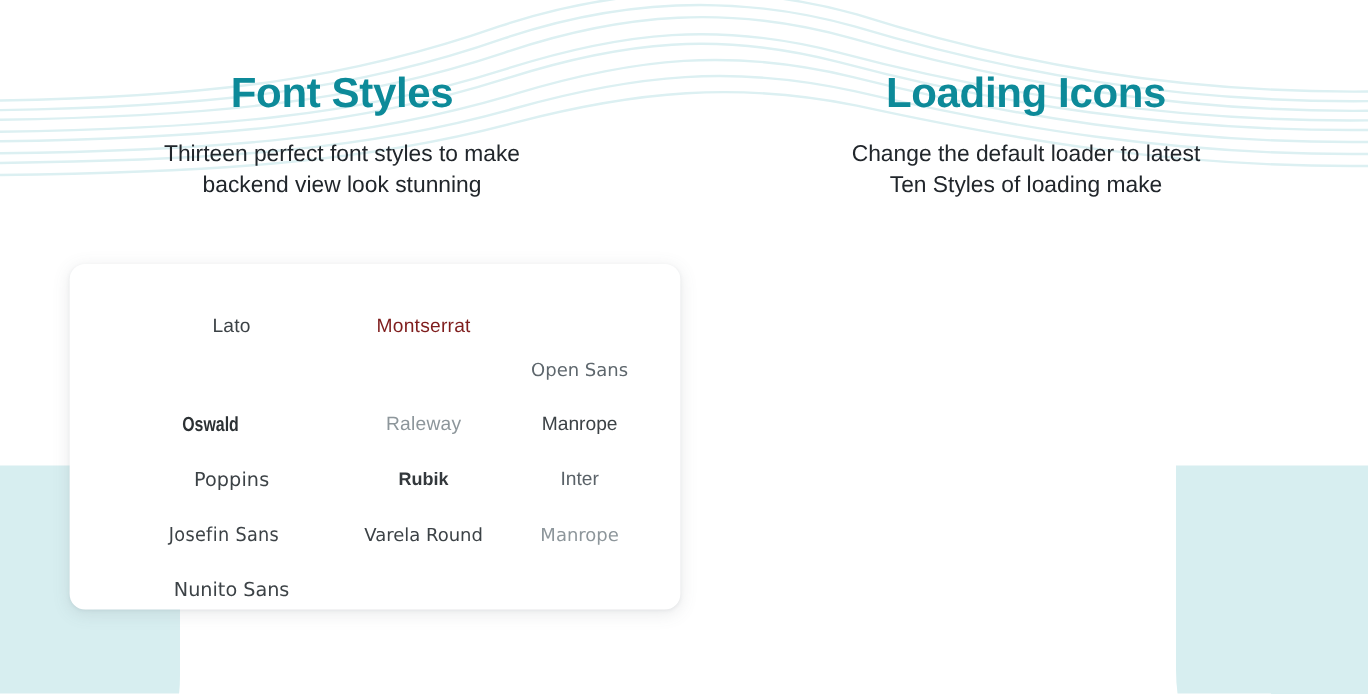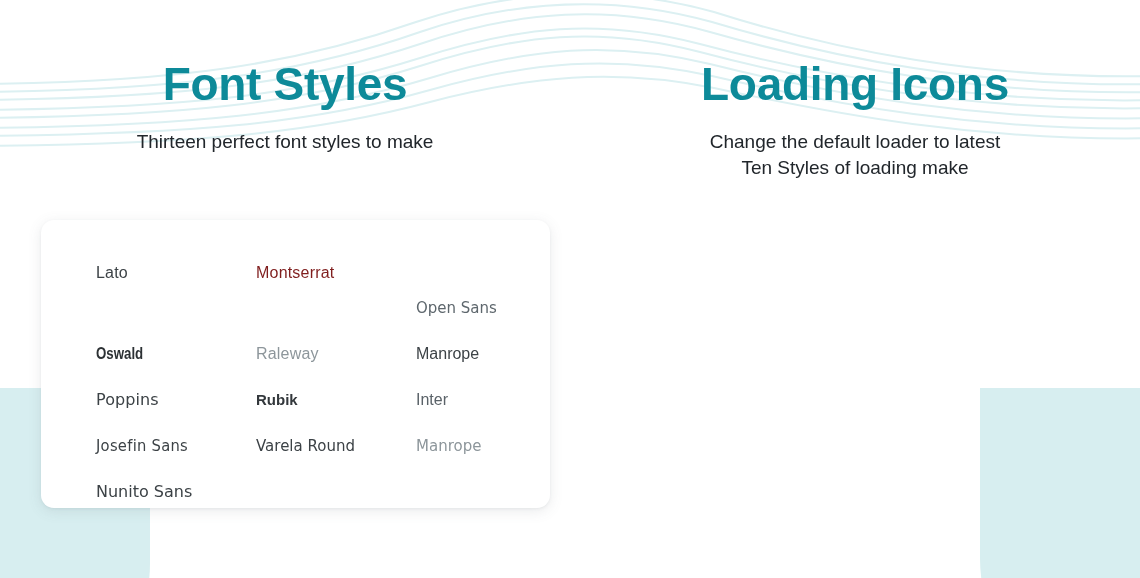--- a/index.html
+++ b/index.html
@@ -64,21 +64,21 @@
   .panel {
     width: 570px;
     height: 578px;
     position: relative;
     padding-top: 58px;
   }
 
   .panel-title {
     text-align: center;
     color: #0d8a99;
-    font-size: 46px;
+    font-size: 35px;
     font-weight: bold;
     letter-spacing: -0.3px;
     line-height: 1.15;
   }
 
   .panel-subtitle {
     text-align: center;
     color: #21262b;
     font-size: 19px;
     line-height: 1.38;
@@ -87,24 +87,25 @@
   }
 
   .card {
     position: absolute;
     background: #ffffff;
     border-radius: 13px;
     box-shadow: 0 3px 14px rgba(90,100,110,0.13), 0 1px 3px rgba(90,100,110,0.08);
   }
 
   .card-fonts {
-    left: 41px;
+    left: 58px;
     top: 220px;
     width: 509px;
     height: 288px;
+    text-align: center;
   }
 
   
   .font-grid {
     position: absolute;
     left: 55px;
     top: 42px;
     width: 420px;
     display: grid;
     grid-template-columns: 160px 160px 100px;
@@ -156,20 +157,21 @@
   <div class="blob blob-right"></div>
 </div>
 
 <div class="page">
 
   <section class="panel">
     <h1 class="panel-title">Font Styles</h1>
 
     <p class="panel-subtitle">
       <span>Thirteen perfect font styles to make</span><br>
+      <span>backend view look stunning</span>
     </p>
 
     <div class="card card-fonts">
       <div class="font-grid">
         <div class="font-item f-lato">Lato</div>
         <div class="font-item f-montserrat">Montserrat</div>
         <div class="font-item f-opensans">Open Sans</div>
 
         <div class="font-item f-oswald">Oswald</div>
         <div class="font-item f-raleway">Raleway</div>

